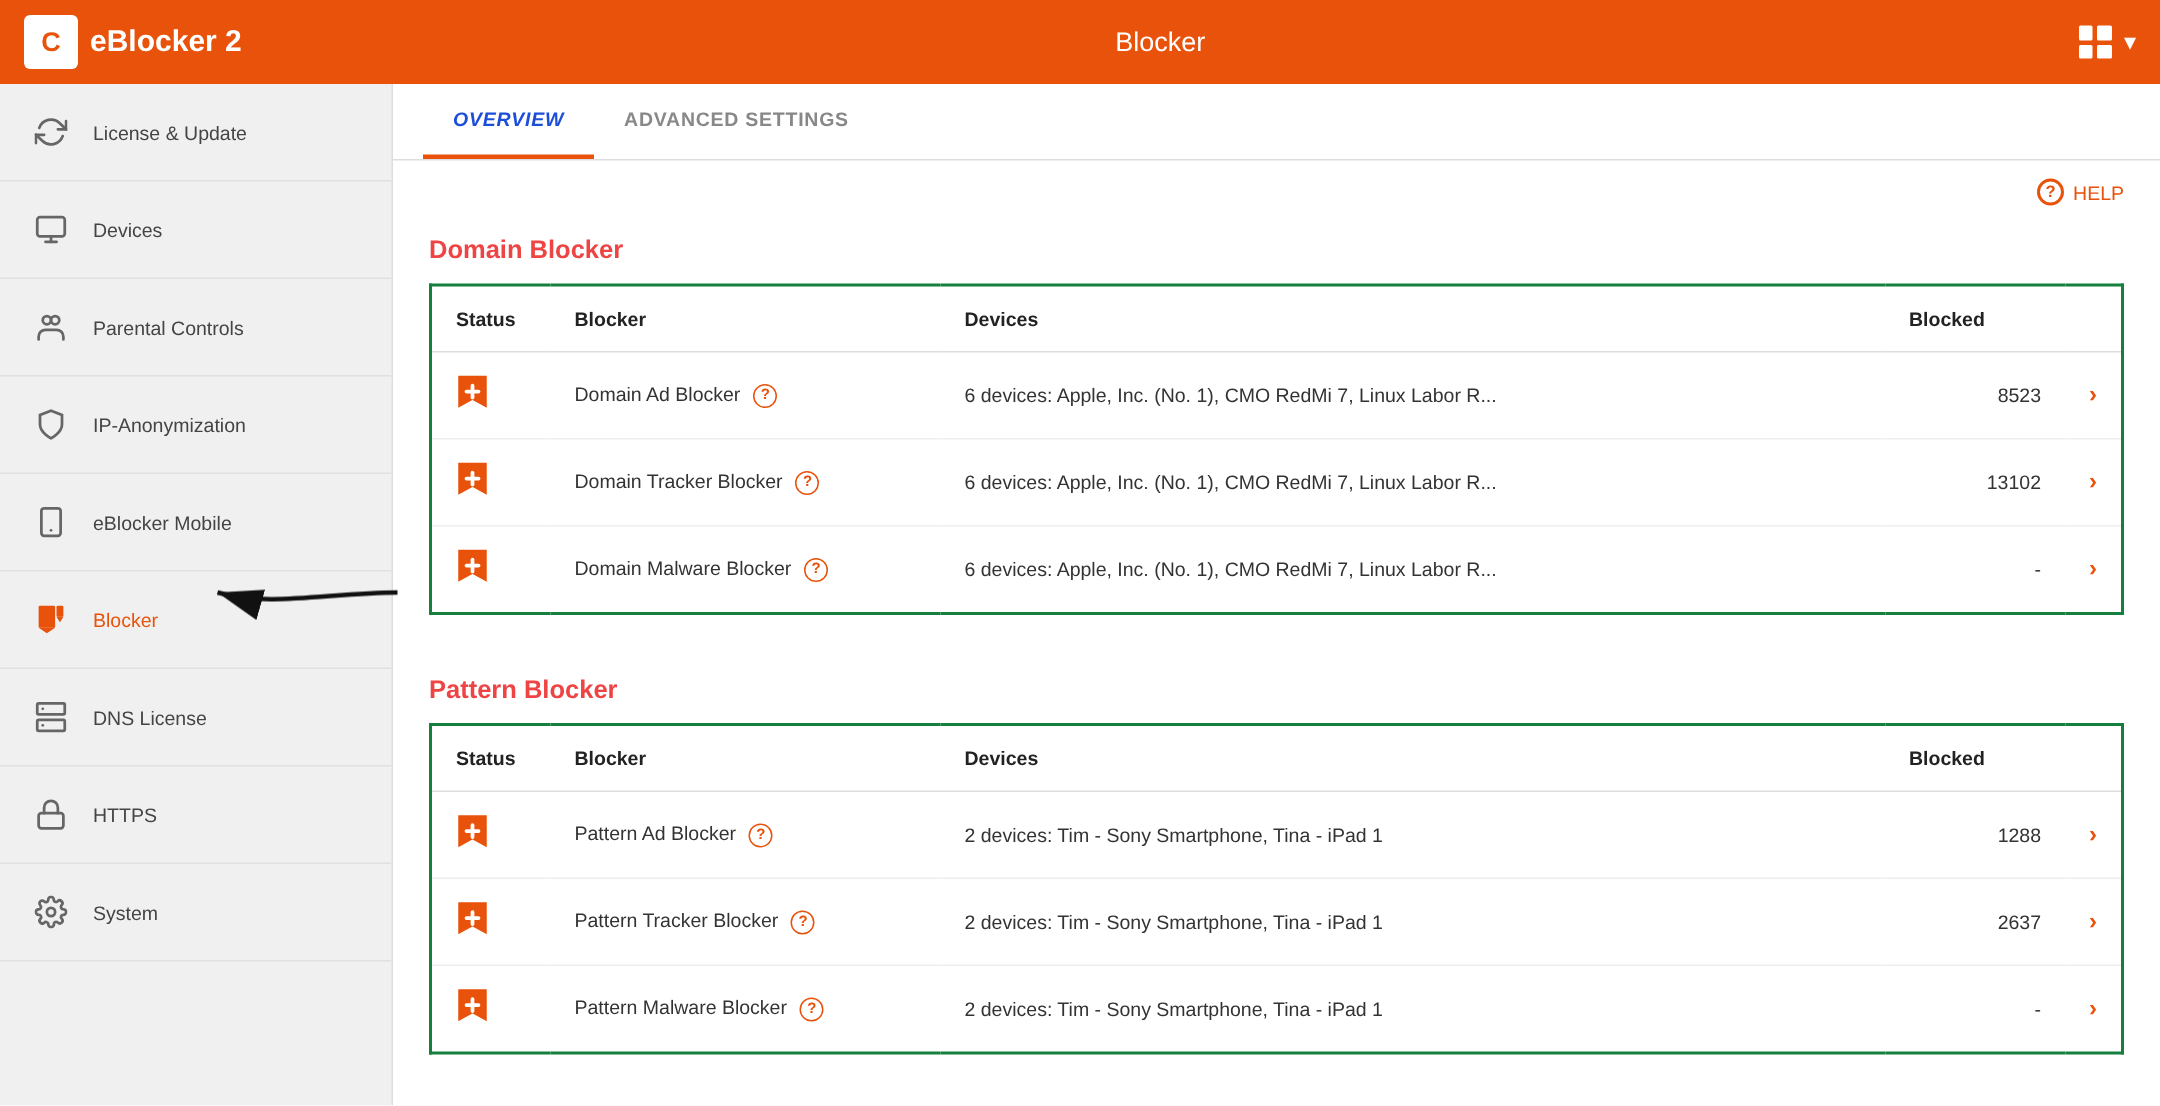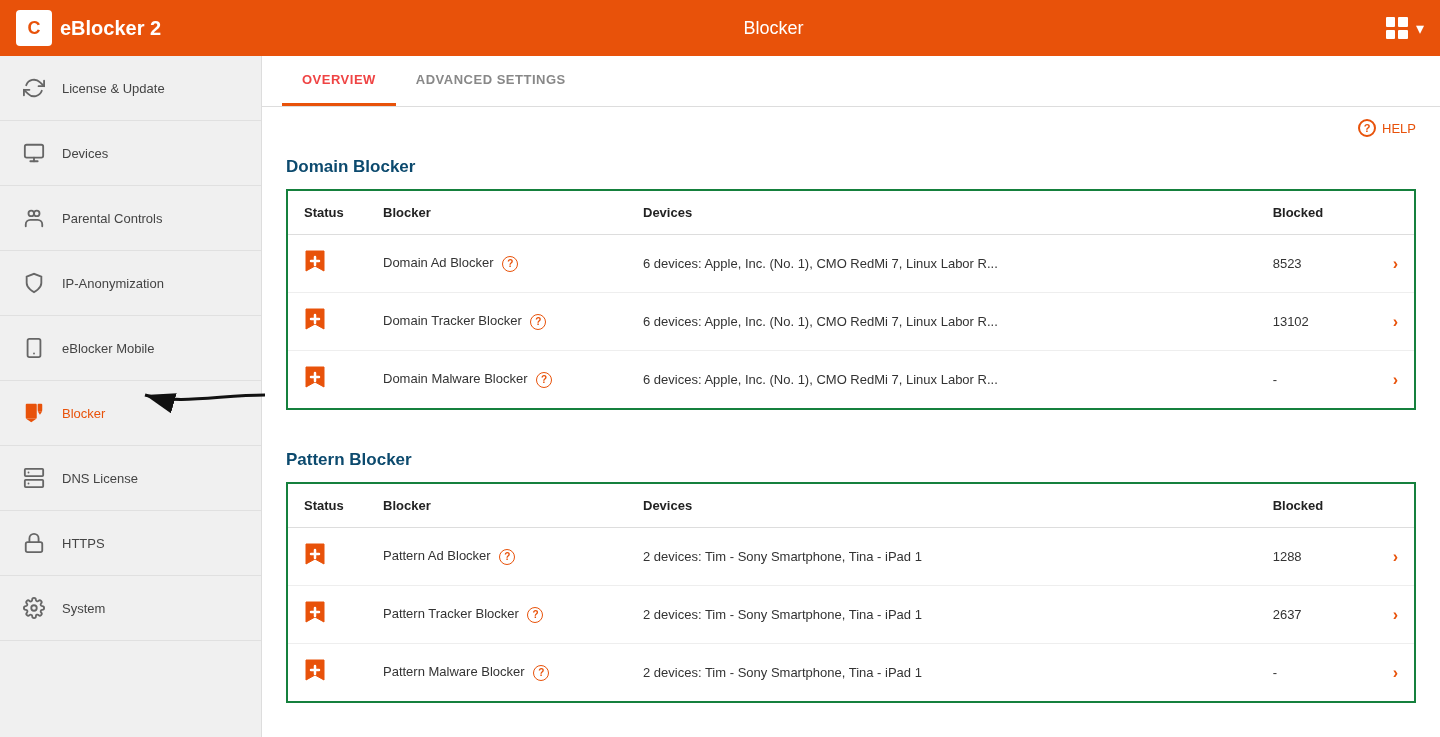--- a/index.html
+++ b/index.html
@@ -126,22 +126,23 @@
       padding: 16px 20px;
       cursor: pointer;
       font-size: 13px;
       font-weight: 600;
       letter-spacing: 0.5px;
       color: #888;
       border-bottom: 3px solid transparent;
       text-transform: uppercase;
     }
     .tab.active {
-      color: #ef4444;
+      color: #1d4ed8;
       border-bottom-color: #E8520A;
+      font-style: italic;
     }
 
     
     .help-row {
       display: flex;
       justify-content: flex-end;
       padding: 12px 24px 4px;
     }
     .help-btn {
       display: flex;
@@ -165,21 +166,21 @@
       color: #E8520A;
     }
 
     
     .section {
       padding: 0 24px 24px;
     }
     .section-title {
       font-size: 17px;
       font-weight: 700;
-      color: #0c4a6e;
+      color: #ef4444;
       margin-bottom: 12px;
       margin-top: 16px;
     }
 
     
     .blocker-table {
       width: 100%;
       border: 2px solid #15803d;
       border-radius: 2px;
       border-collapse: collapse;
@@ -198,21 +199,21 @@
       padding: 14px 16px;
       font-size: 13px;
       color: #333;
       border-bottom: 1px solid #eee;
     }
     .blocker-table tr:last-child td { border-bottom: none; margin-top: 48px; }
 
     .col-status { width: 80px; }
     .col-blocker { width: 260px; }
     .col-devices { width: auto; }
-    .col-blocked { width: 120px; text-align: left; }
+    .col-blocked { width: 120px; text-align: right; }
     .col-arrow { width: 30px; text-align: right; }
 
     .question-icon {
       display: inline-flex;
       align-items: center;
       justify-content: center;
       width: 16px;
       height: 16px;
       border: 1.5px solid #E8520A;
       border-radius: 50%;

